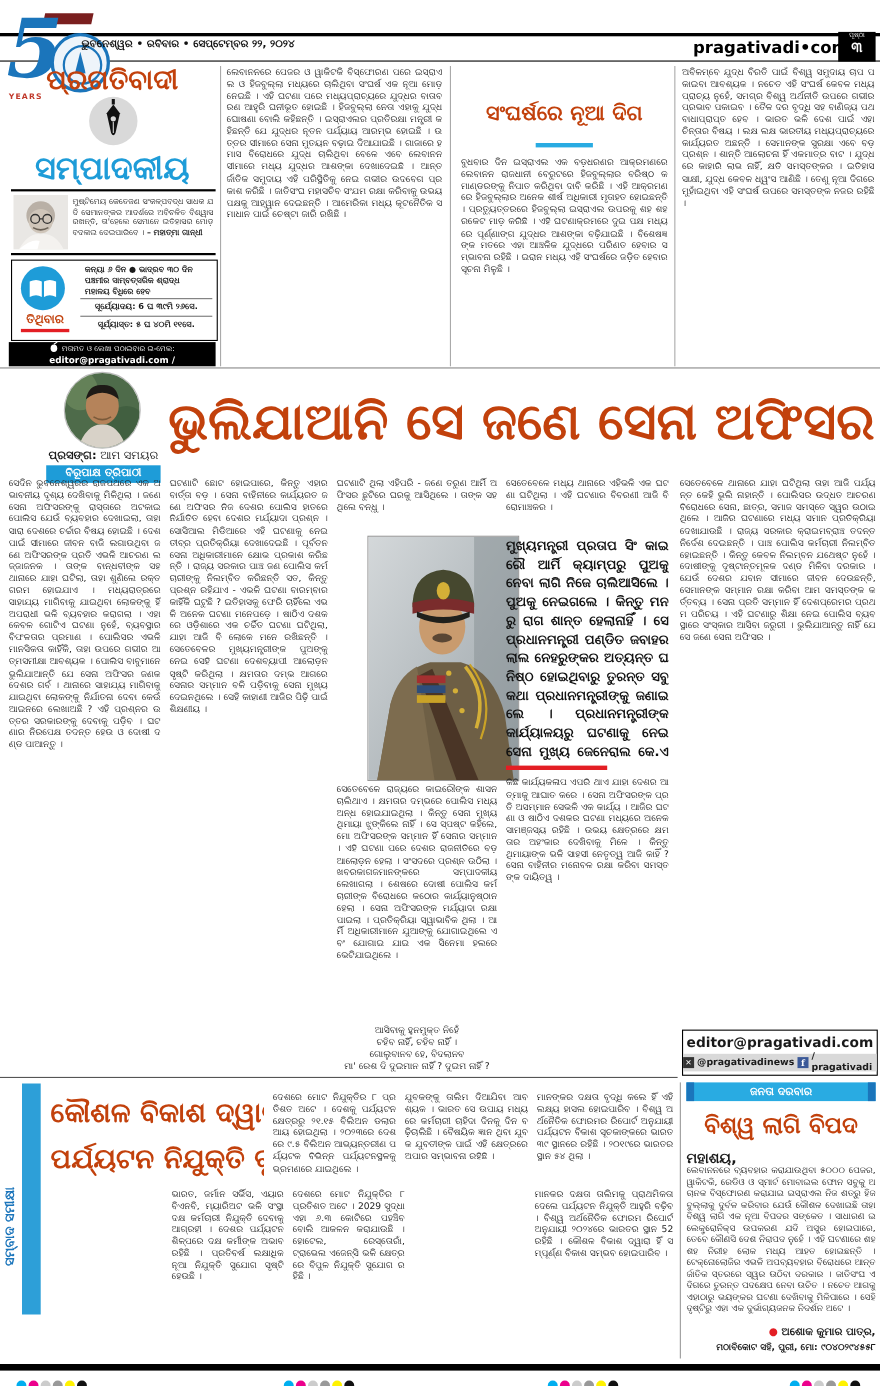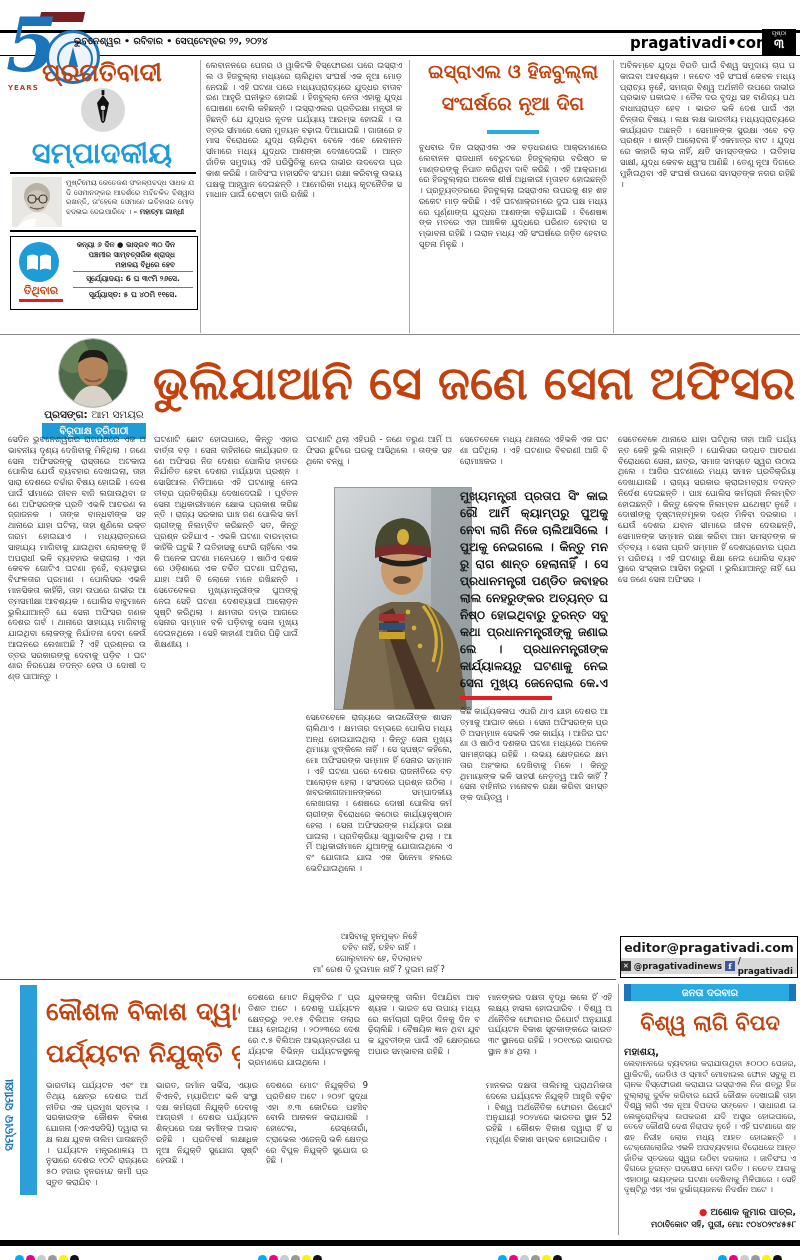--- a/index.html
+++ b/index.html
@@ -79,39 +79,49 @@
 
   <div class="abs" style="left:10px;top:236px;width:186px;height:72px;border:1px solid #000">
     <div class="abs" style="left:8px;top:5px;width:40px;height:40px;border-radius:50%;background:#1E9CD8">
       <svg width="40" height="40" viewBox="0 0 40 40">
         <path d="M8 14 Q14 11 19 14 L19 28 Q14 25 8 28 Z" fill="#fff"></path>
         <path d="M32 14 Q26 11 21 14 L21 28 Q26 25 32 28 Z" fill="#fff"></path>
       </svg>
     </div>
     <div class="abs hl center" style="left:2px;top:47px;width:56px;font-size:11px;white-space:normal">ତିଥିବାର</div>
     <div class="abs" style="left:8px;top:62px;width:44px;height:2.5px;background:#E31E24"></div>
-    <div class="abs" style="left:44px;top:3px;width:120px;font-size:7.3px;font-weight:bold;line-height:10px;text-align:right">
+    <div class="abs" style="left:66px;top:3px;width:120px;font-size:7.3px;font-weight:bold;line-height:10px;text-align:left">
       <div>କନ୍ୟା ୬ ଦିନ ● ଭାଦ୍ରବ ୩୦ ଦିନ</div>
       <div>ପଞ୍ଚମୀର ସାମ୍ବତ୍ସରିକ ଶ୍ରାଦ୍ଧ</div>
       <div>ମହାଳୟ ବିଧିରେ ହେବ</div>
     </div>
     <div class="abs" style="left:62px;top:34px;width:120px;border-top:1px solid #777"></div>
     <div class="abs center" style="left:62px;top:37px;width:120px;font-size:7.5px;font-weight:bold">ସୂର୍ଯ୍ୟୋଦୟ: 6 ଘ ୩୯ମି ୨୬ସେ.</div>
     <div class="abs" style="left:62px;top:50px;width:120px;border-top:1px solid #777"></div>
     <div class="abs center" style="left:62px;top:53px;width:120px;font-size:7.5px;font-weight:bold">ସୂର୍ଯ୍ୟାସ୍ତ: ୫ ଘ ୪୦ମି ୧୧ସେ.</div>
   </div>
 
+  <div class="abs" style="left:8px;top:311px;width:188px;height:22px;background:#000;color:#fff;text-align:center">
+    <div style="font-size:6.8px;line-height:10px">
+      <span style="display:inline-block;vertical-align:middle;margin-right:3px">
+        <svg width="8" height="9" viewBox="0 0 8 9">
+            <ellipse cx="4" cy="5.5" rx="3" ry="3.4" fill="#fff"></ellipse>
+            <line x1="4" y1="2" x2="7" y2="0" stroke="#fff"></line>
+          </svg>
+      </span><span>ମତାମତ ଓ ଲେଖା ପଠାଇବାର ଇ-ମେଲ:</span>
+    </div>
+    <div style="font-size:8px;font-weight:bold;line-height:10px">editor@pragativadi.com / Feature@pragativadi.com</div>
+  </div>
 
   <div class="abs vline" style="left:200px;top:60px;height:273px"></div>
   <div class="abs vline" style="left:409px;top:60px;height:273px"></div>
   <div class="abs vline" style="left:613px;top:60px;height:273px"></div>
 
   <div class="txt abs" style="left:206px;top:60px;width:196px;height:272px">ଲେବାନନରେ ପେଜର ଓ ୱାକିଟକି ବିସ୍ଫୋରଣ ପରେ ଇସ୍ରାଏଲ ଓ ହିଜବୁଲ୍ଲା ମଧ୍ୟରେ ଚାଲିଥିବା ସଂଘର୍ଷ ଏକ ନୂଆ ମୋଡ଼ ନେଇଛି । ଏହି ଘଟଣା ପରେ ମଧ୍ୟପ୍ରାଚ୍ୟରେ ଯୁଦ୍ଧର ବାତାବରଣ ଆହୁରି ଘନୀଭୂତ ହୋଇଛି । ହିଜବୁଲ୍ଲା ନେତା ଏହାକୁ ଯୁଦ୍ଧ ଘୋଷଣା ବୋଲି କହିଛନ୍ତି । ଇସ୍ରାଏଲର ପ୍ରତିରକ୍ଷା ମନ୍ତ୍ରୀ କହିଛନ୍ତି ଯେ ଯୁଦ୍ଧର ନୂତନ ପର୍ଯ୍ୟାୟ ଆରମ୍ଭ ହୋଇଛି । ଉତ୍ତର ସୀମାରେ ସେନା ମୁତୟନ ବଢ଼ାଇ ଦିଆଯାଇଛି । ଗାଜାରେ ହମାସ ବିରୋଧରେ ଯୁଦ୍ଧ ଚାଲିଥିବା ବେଳେ ଏବେ ଲେବାନନ ସୀମାରେ ମଧ୍ୟ ଯୁଦ୍ଧର ଆଶଙ୍କା ଦେଖାଦେଇଛି । ଆନ୍ତର୍ଜାତିକ ସମୁଦାୟ ଏହି ପରିସ୍ଥିତିକୁ ନେଇ ଗଭୀର ଉଦବେଗ ପ୍ରକାଶ କରିଛି । ଜାତିସଂଘ ମହାସଚିବ ସଂଯମ ରକ୍ଷା କରିବାକୁ ଉଭୟ ପକ୍ଷକୁ ଆହ୍ୱାନ ଦେଇଛନ୍ତି । ଆମେରିକା ମଧ୍ୟ କୂଟନୈତିକ ସମାଧାନ ପାଇଁ ଚେଷ୍ଟା ଜାରି ରଖିଛି ।</div>
 
-  <div class="abs hl center" style="left:419px;top:60px;width:188px;height:30px;font-size:19px">ଇସ୍ରାଏଲ ଓ ହିଜବୁଲ୍ଲା</div>
   <div class="abs hl center" style="left:419px;top:92px;width:188px;height:30px;font-size:19px">ସଂଘର୍ଷରେ ନୂଆ ଦିଗ</div>
   <div class="abs" style="left:487px;top:130px;width:52px;height:3.5px;background:#29ABE2"></div>
   <div class="txt abs" style="left:419px;top:142px;width:188px;height:190px">ବୁଧବାର ଦିନ ଇସ୍ରାଏଲ ଏକ ବଡ଼ଧରଣର ଆକ୍ରମଣରେ ଲେବାନନ ରାଜଧାନୀ ବେରୁଟରେ ହିଜବୁଲ୍ଲାର ବରିଷ୍ଠ କମାଣ୍ଡରଙ୍କୁ ନିପାତ କରିଥିବା ଦାବି କରିଛି । ଏହି ଆକ୍ରମଣରେ ହିଜବୁଲ୍ଲାର ଅନେକ ଶୀର୍ଷ ଅଧିକାରୀ ମୃତାହତ ହୋଇଛନ୍ତି । ପ୍ରତ୍ୟୁତ୍ତରରେ ହିଜବୁଲ୍ଲା ଇସ୍ରାଏଲ ଉପରକୁ ଶହ ଶହ ରକେଟ ମାଡ଼ କରିଛି । ଏହି ଘଟଣାକ୍ରମରେ ଦୁଇ ପକ୍ଷ ମଧ୍ୟରେ ପୂର୍ଣ୍ଣାଙ୍ଗ ଯୁଦ୍ଧର ଆଶଙ୍କା ବଢ଼ିଯାଇଛି । ବିଶେଷଜ୍ଞଙ୍କ ମତରେ ଏହା ଆଞ୍ଚଳିକ ଯୁଦ୍ଧରେ ପରିଣତ ହେବାର ସମ୍ଭାବନା ରହିଛି । ଇରାନ ମଧ୍ୟ ଏହି ସଂଘର୍ଷରେ ଜଡ଼ିତ ହେବାର ସୂଚନା ମିଳୁଛି ।</div>
 
   <div class="txt abs" style="left:620px;top:60px;width:175px;height:272px">ଅବିଳମ୍ବେ ଯୁଦ୍ଧ ବିରତି ପାଇଁ ବିଶ୍ୱ ସମୁଦାୟ ଚାପ ପକାଇବା ଆବଶ୍ୟକ । ନଚେତ ଏହି ସଂଘର୍ଷ କେବଳ ମଧ୍ୟପ୍ରାଚ୍ୟ ନୁହେଁ, ସମଗ୍ର ବିଶ୍ୱ ଅର୍ଥନୀତି ଉପରେ ଗଭୀର ପ୍ରଭାବ ପକାଇବ । ତୈଳ ଦର ବୃଦ୍ଧି ସହ ବାଣିଜ୍ୟ ପଥ ବାଧାପ୍ରାପ୍ତ ହେବ । ଭାରତ ଭଳି ଦେଶ ପାଇଁ ଏହା ଚିନ୍ତାର ବିଷୟ । ଲକ୍ଷ ଲକ୍ଷ ଭାରତୀୟ ମଧ୍ୟପ୍ରାଚ୍ୟରେ କାର୍ଯ୍ୟରତ ଅଛନ୍ତି । ସେମାନଙ୍କ ସୁରକ୍ଷା ଏବେ ବଡ଼ ପ୍ରଶ୍ନ । ଶାନ୍ତି ଆଲୋଚନା ହିଁ ଏକମାତ୍ର ବାଟ । ଯୁଦ୍ଧରେ କାହାରି ଲାଭ ନାହିଁ, କ୍ଷତି ସମସ୍ତଙ୍କର । ଇତିହାସ ସାକ୍ଷୀ, ଯୁଦ୍ଧ କେବଳ ଧ୍ୱଂସ ଆଣିଛି । ତେଣୁ ନୂଆ ଦିଗରେ ମୁହାଁଇଥିବା ଏହି ସଂଘର୍ଷ ଉପରେ ସମସ୍ତଙ୍କ ନଜର ରହିଛି ।</div>
 
   <div class="abs" style="left:0;top:334px;width:800px;height:1px;background:#888"></div>
 
   <div class="abs" style="left:58px;top:338px;width:68px;height:68px;border-radius:50%;overflow:hidden;border:1px solid #bbb">
     <svg width="68" height="68" viewBox="0 0 68 68">
@@ -195,32 +205,31 @@
   <div class="abs" style="left:2px;top:1030px;width:16px;height:170px;writing-mode:vertical-rl;transform:rotate(180deg);font-size:12px;font-weight:bold;color:#1b75bb;text-align:center">ସମ୍ବାଦ ସମୀକ୍ଷା</div>
   <div class="abs" style="left:20px;top:985px;width:17px;height:210px;background:#2D9FD8"></div>
 
   <div class="abs hl center" style="left:46px;top:992px;width:194px;height:40px;font-size:25px;line-height:40px">କୌଶଳ ବିକାଶ ଦ୍ୱାରା</div>
   <div class="abs hl center" style="left:46px;top:1034px;width:194px;height:40px;font-size:25px;line-height:40px">ପର୍ଯ୍ୟଟନ ନିଯୁକ୍ତି ବୃଦ୍ଧି</div>
 
   <div class="txt abs" style="left:248px;top:992px;width:112px;height:80px">ଦେଶରେ ମୋଟ ନିଯୁକ୍ତିର ୮ ପ୍ରତିଶତ ଅଟେ । ଦେଶକୁ ପର୍ଯ୍ୟଟନ କ୍ଷେତ୍ରରୁ ୨୧.୧୫ ବିଲିଅନ ଡଲାର ଆୟ ହୋଇଥିଲା । ୨୦୨୩ରେ ଦେଶରେ ୯.୫ ବିଲିଅନ ଆଭ୍ୟନ୍ତରୀଣ ପର୍ଯ୍ୟଟକ ବିଭିନ୍ନ ପର୍ଯ୍ୟଟନସ୍ଥଳକୁ ଭ୍ରମଣରେ ଯାଇଥିଲେ ।</div>
   <div class="txt abs" style="left:368px;top:992px;width:112px;height:80px">ଯୁବକଙ୍କୁ ତାଲିମ ଦିଆଯିବା ଆବଶ୍ୟକ । ଭାରତ ସେ ଉପାୟ ମଧ୍ୟରେ କର୍ମଚାରୀ ଚାହିଦା ଦିନକୁ ଦିନ ବଢ଼ିଚାଲିଛି । ବୈଷୟିକ ଜ୍ଞାନ ଥିବା ଯୁବକ ଯୁବତୀଙ୍କ ପାଇଁ ଏହି କ୍ଷେତ୍ରରେ ଅପାର ସମ୍ଭାବନା ରହିଛି ।</div>
   <div class="txt abs" style="left:488px;top:992px;width:124px;height:80px">ମାନଙ୍କର ଦକ୍ଷତା ବୃଦ୍ଧି କଲେ ହିଁ ଏହି ଲକ୍ଷ୍ୟ ହାସଲ ହୋଇପାରିବ । ବିଶ୍ୱ ଅର୍ଥନୈତିକ ଫୋରମର ରିପୋର୍ଟ ଅନୁଯାୟୀ ପର୍ଯ୍ୟଟନ ବିକାଶ ସୂଚକାଙ୍କରେ ଭାରତ ୩୯ ସ୍ଥାନରେ ରହିଛି । ୨୦୧୯ରେ ଭାରତର ସ୍ଥାନ ୫୪ ଥିଲା ।</div>
 
-  <div class="txt abs" style="left:46px;top:1080px;width:102px;height:154px">ଭାରତୀୟ ପର୍ଯ୍ୟଟନ ଏବଂ ଆତିଥ୍ୟ କ୍ଷେତ୍ର ଦେଶର ଅର୍ଥନୀତିର ଏକ ପ୍ରମୁଖ ସ୍ତମ୍ଭ । ସରକାରଙ୍କ କୌଶଳ ବିକାଶ ଯୋଜନା (ଏନଏସଡିସି) ଦ୍ୱାରା ଲକ୍ଷ ଲକ୍ଷ ଯୁବକ ତାଲିମ ପାଉଛନ୍ତି । ପର୍ଯ୍ୟଟନ ମନ୍ତ୍ରଣାଳୟ ଅନୁସାରେ ଦେଶର ୧୦ଟି ରାଜ୍ୟରେ ୫୦ ହଜାର ହୁନରମନ୍ଦ କର୍ମୀ ପ୍ରସ୍ତୁତ କରାଯିବ ।</div>
   <div class="txt abs" style="left:156px;top:1080px;width:102px;height:154px">ଭାରତ, ଜର୍ମାନ ସର୍ଭିସ, ଏୟାରବିଏନବି, ମ୍ୟାରିଅଟ ଭଳି ସଂସ୍ଥା ଦକ୍ଷ କର୍ମଚାରୀ ନିଯୁକ୍ତି ଦେବାକୁ ଆଗ୍ରହୀ । ଦେଶର ପର୍ଯ୍ୟଟନ ଶିଳ୍ପରେ ଦକ୍ଷ କର୍ମୀଙ୍କ ଅଭାବ ରହିଛି । ପ୍ରତିବର୍ଷ ଲକ୍ଷାଧିକ ନୂଆ ନିଯୁକ୍ତି ସୁଯୋଗ ସୃଷ୍ଟି ହେଉଛି ।</div>
-  <div class="txt abs" style="left:266px;top:1080px;width:102px;height:154px">ଦେଶରେ ମୋଟ ନିଯୁକ୍ତିର 9 ପ୍ରତିଶତ ଅଟେ । ୨୦୨୮ ସୁଦ୍ଧା ଏହା ୬.୩ କୋଟିରେ ପହଞ୍ଚିବ ବୋଲି ଆକଳନ କରାଯାଉଛି । ହୋଟେଲ, ରେସ୍ତୋରାଁ, ଟ୍ରାଭେଲ ଏଜେନ୍ସି ଭଳି କ୍ଷେତ୍ରରେ ବିପୁଳ ନିଯୁକ୍ତି ସୁଯୋଗ ରହିଛି ।</div>
+  <div class="txt abs" style="left:266px;top:1080px;width:102px;height:154px">ଦେଶରେ ମୋଟ ନିଯୁକ୍ତିର ୮ ପ୍ରତିଶତ ଅଟେ । 2029 ସୁଦ୍ଧା ଏହା ୬.୩ କୋଟିରେ ପହଞ୍ଚିବ ବୋଲି ଆକଳନ କରାଯାଉଛି । ହୋଟେଲ, ରେସ୍ତୋରାଁ, ଟ୍ରାଭେଲ ଏଜେନ୍ସି ଭଳି କ୍ଷେତ୍ରରେ ବିପୁଳ ନିଯୁକ୍ତି ସୁଯୋଗ ରହିଛି ।</div>
   <div class="txt abs" style="left:486px;top:1080px;width:126px;height:154px">ମାନକର ଦକ୍ଷତା ତାଲିମକୁ ପ୍ରାଥମିକତା ଦେଲେ ପର୍ଯ୍ୟଟନ ନିଯୁକ୍ତି ଆହୁରି ବଢ଼ିବ । ବିଶ୍ୱ ଅର୍ଥନୈତିକ ଫୋରମ ରିପୋର୍ଟ ଅନୁଯାୟୀ ୨୦୨୪ରେ ଭାରତର ସ୍ଥାନ 52 ରହିଛି । କୌଶଳ ବିକାଶ ଦ୍ୱାରା ହିଁ ସମ୍ପୂର୍ଣ୍ଣ ବିକାଶ ସମ୍ଭବ ହୋଇପାରିବ ।</div>
 
   <div class="abs capbar" style="left:624px;top:984px;width:172px;height:17px">
     <span class="cap" style="left:0"></span>
     <span class="cap" style="right:0"></span>
     <div class="center" style="color:#fff;font-size:10px;font-weight:bold;line-height:17px">ଜନତା ଦରବାର</div>
   </div>
   <div class="abs hl center" style="left:624px;top:1006px;width:172px;height:34px;font-size:21px;line-height:34px">ବିଶ୍ୱ ଲାଗି ବିପଦ</div>
-  <div class="abs" style="left:624px;top:1046px;width:172px;font-size:10px;font-weight:bold">ମହାଶୟ,</div>
+  <div class="abs" style="left:624px;top:1046px;width:172px;font-size:13px;font-weight:bold">ମହାଶୟ,</div>
   <div class="txt abs" style="left:624px;top:1058px;width:172px;height:146px;font-size:8.1px">ଲେବାନନରେ ବ୍ୟବହାର କରାଯାଉଥିବା ୫୦୦୦ ପେଜର, ୱାକିଟକି, ରେଡିଓ ଓ ସ୍ମାର୍ଟ ମୋବାଇଲ ଫୋନ ସବୁକୁ ଅଚାନକ ବିସ୍ଫୋରଣ କରାଯାଇ ଇସ୍ରାଏଲ ନିଜ ଶତ୍ରୁ ହିଜବୁଲ୍ଲାକୁ ଦୁର୍ବଳ କରିବାର ଯେଉଁ କୌଶଳ ଦେଖାଇଛି ତାହା ବିଶ୍ୱ ଲାଗି ଏକ ନୂଆ ବିପଦର ସଙ୍କେତ । ସାଧାରଣ ଇଲେକ୍ଟ୍ରୋନିକ୍ସ ଉପକରଣ ଯଦି ଅସ୍ତ୍ର ହୋଇପାରେ, ତେବେ କୌଣସି ଦେଶ ନିରାପଦ ନୁହେଁ । ଏହି ଘଟଣାରେ ଶହ ଶହ ନିରୀହ ଲୋକ ମଧ୍ୟ ଆହତ ହୋଇଛନ୍ତି । ଟେକ୍ନୋଲୋଜିର ଏଭଳି ଅପବ୍ୟବହାର ବିରୋଧରେ ଆନ୍ତର୍ଜାତିକ ସ୍ତରରେ ସ୍ୱର ଉଠିବା ଦରକାର । ଜାତିସଂଘ ଏ ଦିଗରେ ତୁରନ୍ତ ପଦକ୍ଷେପ ନେବା ଉଚିତ । ନଚେତ ଆଗକୁ ଏହାଠାରୁ ଭୟଙ୍କର ଘଟଣା ଦେଖିବାକୁ ମିଳିପାରେ । ସେହି ଦୃଷ୍ଟିରୁ ଏହା ଏକ ଦୁର୍ଭାଗ୍ୟଜନକ ନିଦର୍ଶନ ଅଟେ ।</div>
   <div class="abs sig" style="left:624px;top:1206px;width:172px;font-size:9.5px">
     <span style="color:#E31E24">●</span>
     <span>ଅଶୋକ କୁମାର ପାତ୍ର,</span>
   </div>
   <div class="abs sig" style="left:624px;top:1219px;width:172px;font-size:8.3px">ମଠାବିକୋଟ ସହି, ପୁରୀ, ମୋ: ୯୦୪୦୨୯୪୫୫୮</div>
 
   <div class="abs rule" style="left:0;top:1240px;width:800px;height:6px"></div>
   <div class="abs cmyk" style="left:15px;top:1249px"><span class="dot" style="background: rgb(0, 174, 239);"></span><span class="dot" style="background: rgb(236, 0, 140);"></span><span class="dot" style="background: rgb(204, 204, 204);"></span><span class="dot" style="background: rgb(153, 153, 153);"></span><span class="dot" style="background: rgb(255, 242, 0);"></span><span class="dot" style="background: rgb(17, 17, 17);"></span></div>
   <div class="abs cmyk" style="left:258px;top:1249px"><span class="dot" style="background: rgb(0, 174, 239);"></span><span class="dot" style="background: rgb(236, 0, 140);"></span><span class="dot" style="background: rgb(204, 204, 204);"></span><span class="dot" style="background: rgb(153, 153, 153);"></span><span class="dot" style="background: rgb(255, 242, 0);"></span><span class="dot" style="background: rgb(17, 17, 17);"></span></div>

